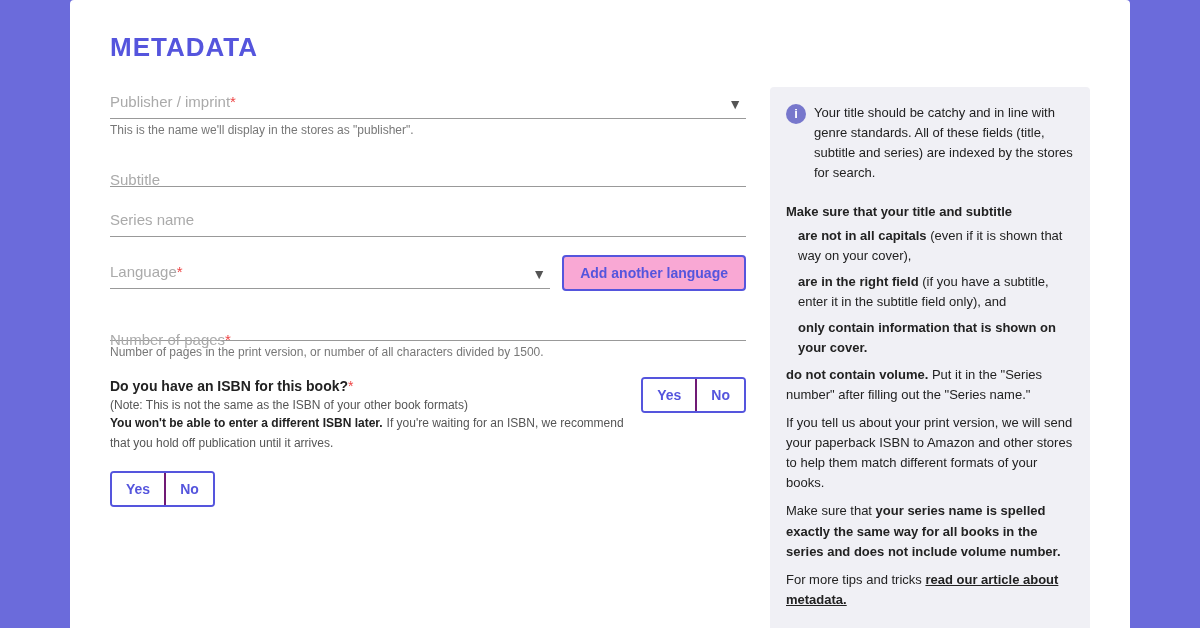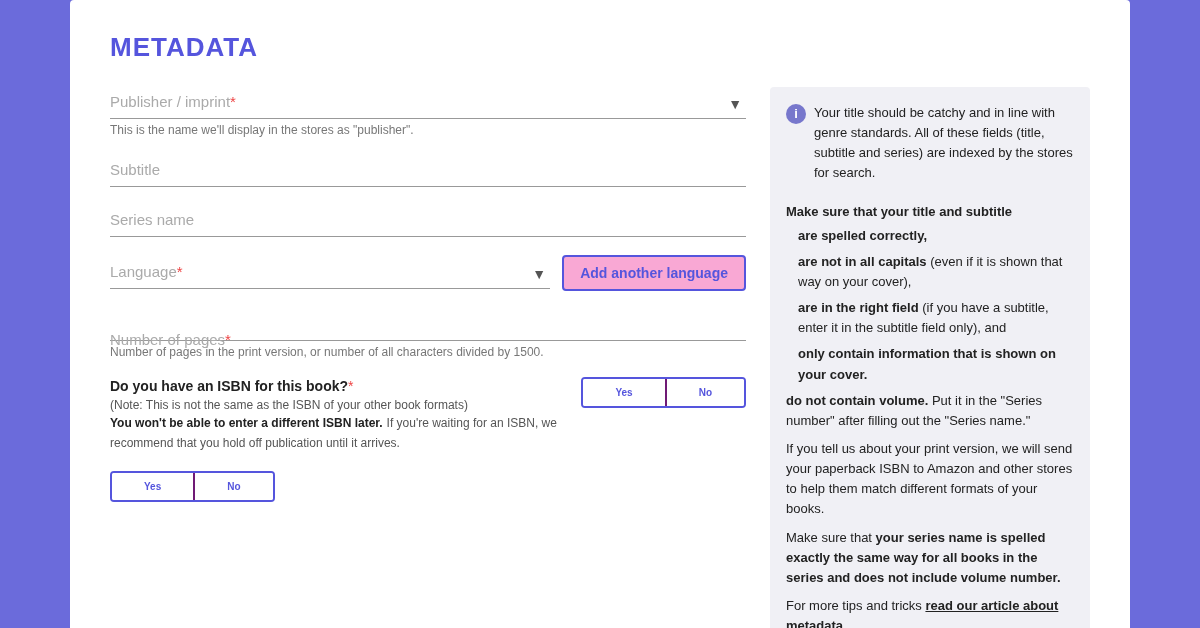--- a/index.html
+++ b/index.html
@@ -192,23 +192,23 @@
       gap: 0;
       border: 2px solid #5555dd;
       border-radius: 4px;
       overflow: hidden;
       flex-shrink: 0;
     }
     .yn-btn {
       background: #fff;
       border: none;
       color: #5555dd;
-      font-size: 10px;
+      font-size: 14px;
       font-weight: 600;
-      padding: 8px 32px;
+      padding: 8px 14px;
       cursor: pointer;
     }
     .yn-btn + .yn-btn {
       border-left: 2px solid #701a75;
     }
   </style>
 </head>
 <body>
 
 <div class="main-card">
@@ -230,21 +230,21 @@
             <span>Publisher / imprint</span><span class="required">*</span>
           </span>
         </div>
         <div class="field-hint">This is the name we'll display in the stores as "publisher".</div>
       </div>
 
 
       <div class="form-group">
         <div class="form-field">
           <input type="text" style="">
-          <span class="form-label" style="position:absolute;left:0;top:6px;">Subtitle</span>
+          <span class="form-label" style="position:absolute;left:0;top:16px;">Subtitle</span>
         </div>
       </div>
 
       <div class="form-group">
         <div class="form-field">
           <input type="text" style="">
           <span class="form-label" style="position:absolute;left:0;top:6px;">Series name</span>
         </div>
       </div>
 
@@ -299,21 +299,20 @@
       </div>
 
     </div>
 
     <div class="right-panel">
       <div class="right-panel-header">
         <div class="info-icon">i</div>
         <p>Your title should be catchy and in line with genre standards. All of these fields (title, subtitle and series) are indexed by the stores for search.</p>
       </div>
       <p class="bold-intro">Make sure that your title and subtitle</p>
-      <div class="indent-item"><strong>are spelled correctly,</strong></div>
       <div class="indent-item"><strong>are not in all capitals</strong><span> (even if it is shown that way on your cover),</span></div>
       <div class="indent-item"><strong>are in the right field</strong><span> (if you have a subtitle, enter it in the subtitle field only), and</span></div>
       <div class="indent-item"><strong>only contain information that is shown on your cover.</strong></div>
       <p><strong>do not contain volume.</strong><span> Put it in the "Series number" after filling out the "Series name."</span></p>
       <p>If you tell us about your print version, we will send your paperback ISBN to Amazon and other stores to help them match different formats of your books.</p>
       <p>Make sure that <strong>your series name is spelled exactly the same way for all books in the series and does not include volume number.</strong></p>
       <p><span>For more tips and tricks </span><span class="link">read our article about metadata.</span></p>
 
     </div>
   </div>

